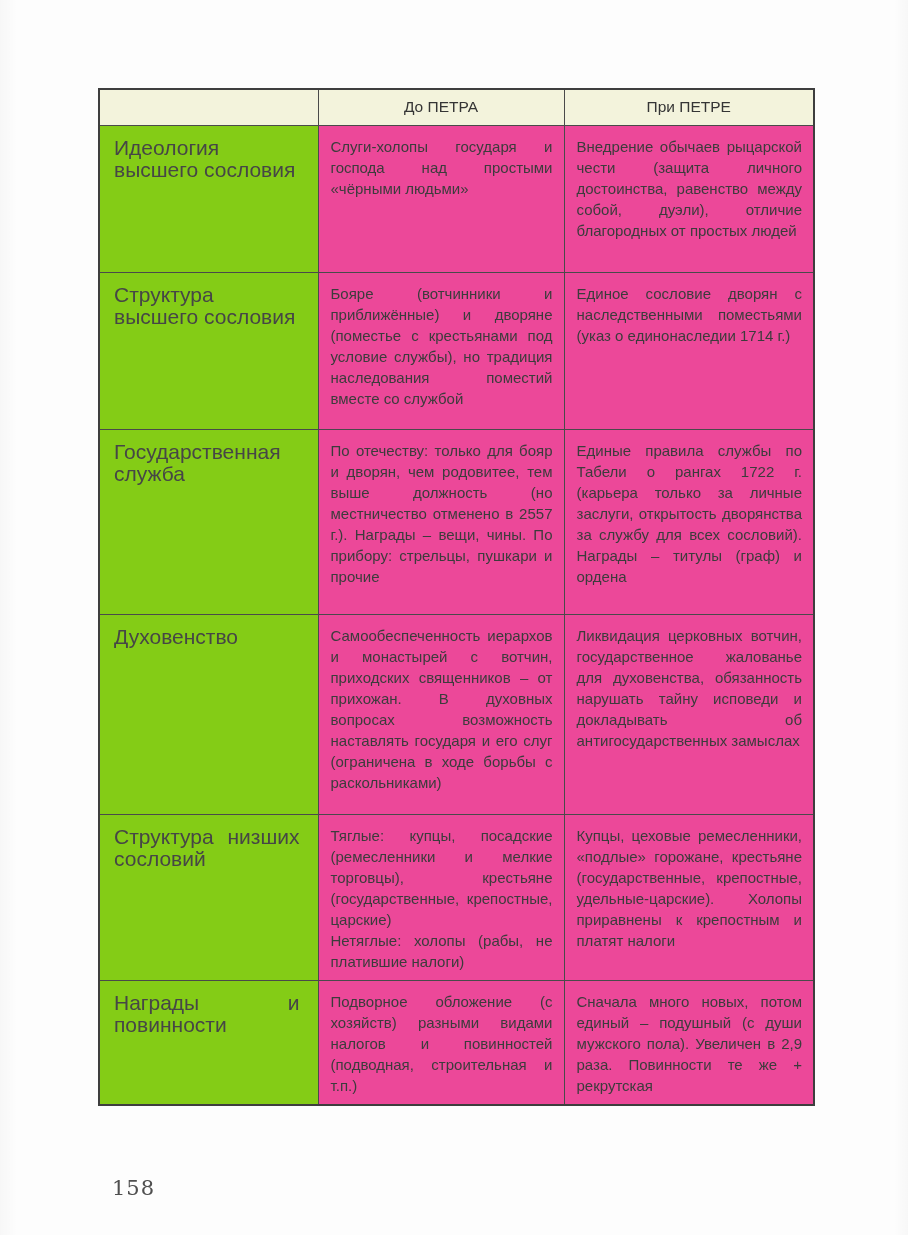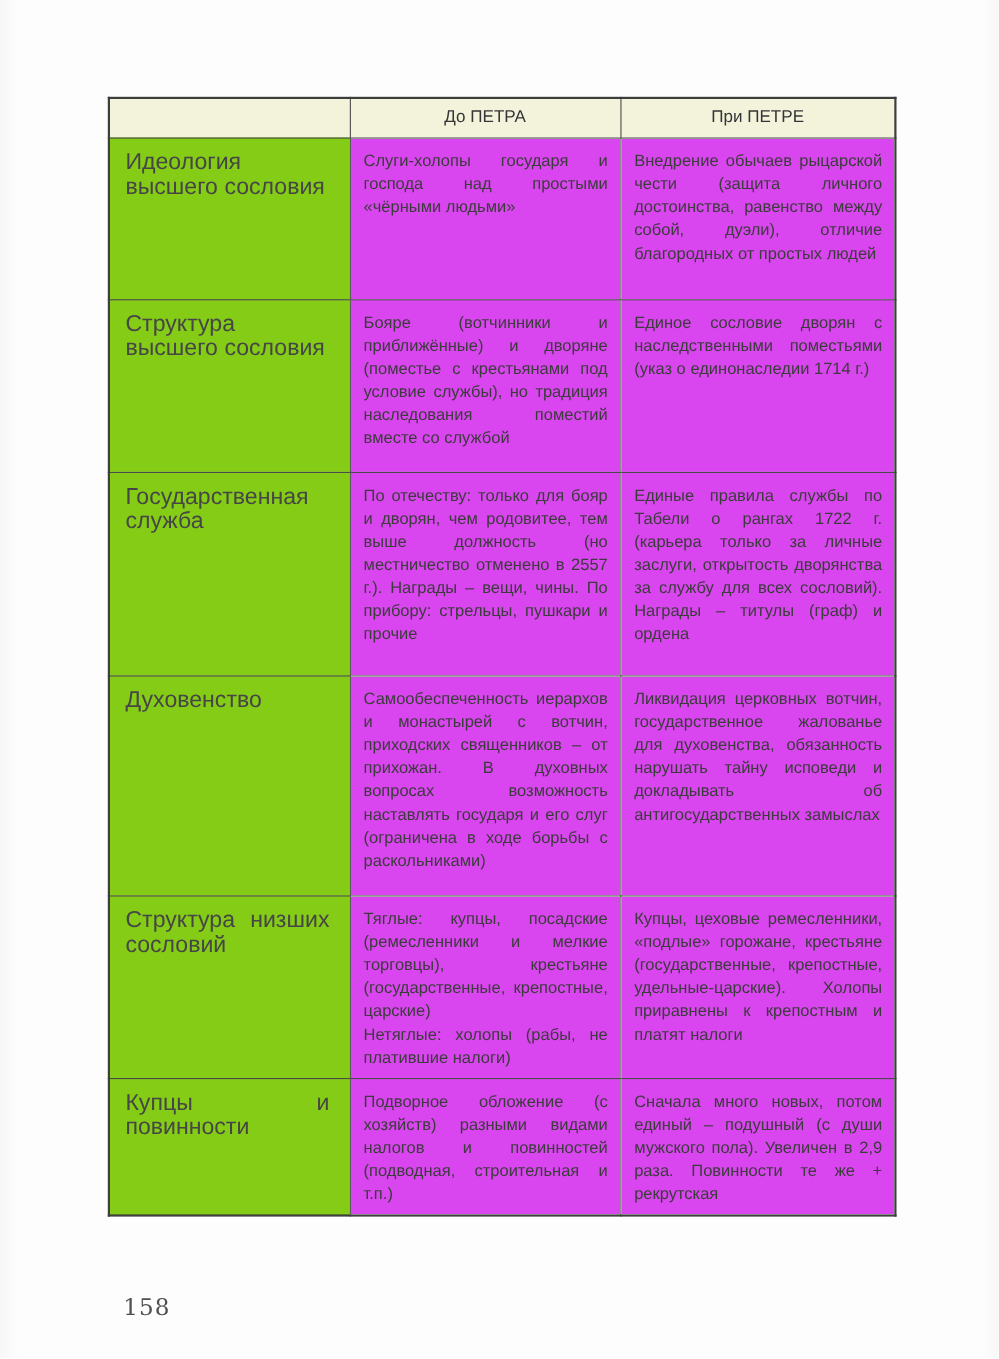--- a/index.html
+++ b/index.html
@@ -68,21 +68,21 @@
     background: #84cc16;
     vertical-align: top;
     text-align: justify;
     padding: 11px 18px 10px 14px;
     font-size: 21px;
     line-height: 22px;
     color: #464646;
     white-space: pre-line;
   }
   .body-cell {
-    background: #d946ef;
+    background: #ec4899;
     vertical-align: top;
     text-align: justify;
     padding: 10px 11px 8px 12px;
     font-size: 15px;
     line-height: 21px;
     color: #3c3c3c;
     white-space: pre-line;
     overflow: hidden;
   }
   .page-number {
@@ -134,21 +134,21 @@
         <td class="body-cell">Самообеспеченность иерархов и монастырей с вотчин, приходских священников – от прихожан. В духовных вопросах возможность наставлять государя и его слуг (ограничена в ходе борьбы с раскольниками)</td>
         <td class="body-cell">Ликвидация церковных вотчин, государственное жалованье для духовенства, обязанность нарушать тайну исповеди и докладывать об антигосударственных замыслах</td>
       </tr>
       <tr>
         <td class="label-cell">Структура низших сословий</td>
         <td class="body-cell">Тяглые: купцы, посадские (ремесленники и мелкие торговцы), крестьяне (государственные, крепостные, царские)
 Нетяглые: холопы (рабы, не платившие налоги)</td>
         <td class="body-cell">Купцы, цеховые ремесленники, «подлые» горожане, крестьяне (государственные, крепостные, удельные-царские). Холопы приравнены к крепостным и платят налоги</td>
       </tr>
       <tr>
-        <td class="label-cell">Купцы и повинности</td>
+        <td class="label-cell">Награды и повинности</td>
         <td class="body-cell">Подворное обложение (с хозяйств) разными видами налогов и повинностей (подводная, строительная и т.п.)</td>
         <td class="body-cell">Сначала много новых, потом единый – подушный (с души мужского пола). Увеличен в 2,9 раза. Повинности те же + рекрутская</td>
       </tr>
     </tbody>
   </table>
 
   <div class="page-number">158</div>
 
 </div>
 

